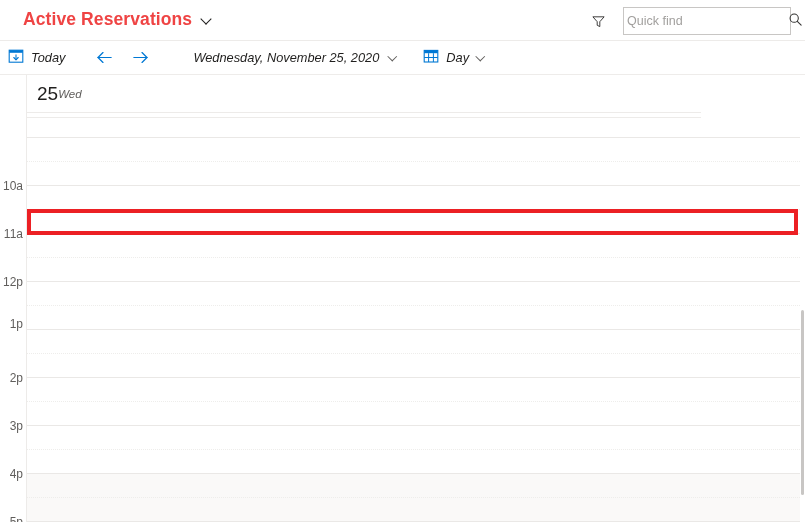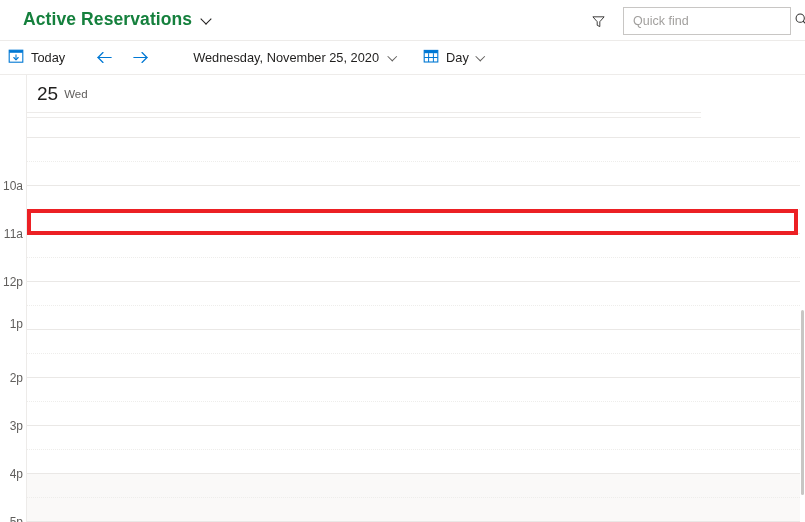--- a/index.html
+++ b/index.html
@@ -37,21 +37,21 @@
     left: 23px;
     top: 8px;
     display: flex;
     align-items: center;
     gap: 9px;
     cursor: pointer;
   }
   .page-title {
     font-size: 17.5px;
     font-weight: 600;
-    color: #15803d;
+    color: #ef4444;
     letter-spacing: 0.1px;
     line-height: 22px;
     white-space: nowrap;
   }
   .chev {
     display: inline-block;
     width: 11px;
     height: 11px;
     position: relative;
   }
@@ -88,21 +88,21 @@
     cursor: pointer;
   }
   .search-box {
     width: 168px;
     height: 28px;
     border: 1px solid #c8c6c4;
     background: #fff;
     display: flex;
     align-items: center;
     box-sizing: border-box;
-    padding: 0 6px 0 9px;
+    padding: 0 6px 0 3px;
   }
   .search-box input {
     border: none;
     outline: none;
     flex: 1;
     font-family: "Liberation Sans", sans-serif;
     font-size: 12.5px;
     color: #323130;
     background: transparent;
     padding: 0;
@@ -122,20 +122,21 @@
     align-items: center;
     box-sizing: border-box;
     border-bottom: 1px solid #eeecea;
   }
   .tb-item {
     display: flex;
     align-items: center;
     height: 26px;
     cursor: pointer;
     white-space: nowrap;
+    font-style: italic;
   }
   .tb-today { margin-left: 8px; gap: 7px; }
   .tb-label {
     font-size: 12.8px;
     color: #201f1e;
   }
   .tb-arrow {
     width: 30px;
     height: 26px;
     display: flex;
@@ -178,22 +179,22 @@
   }
   .day-num {
     font-size: 19px;
     color: #201f1e;
     font-weight: 400;
     line-height: 22px;
   }
   .day-dow {
     font-size: 11.5px;
     color: #605e5c;
-    margin-left: 6px;
     line-height: 20px;
+    font-style: italic;
   }
   .allday-strip {
     position: absolute;
     left: 27px; top: 38px;
     right: 5px;
     height: 5px;
     border-bottom: 1px solid #edebe9;
     box-sizing: border-box;
     background: #fff;
   }

